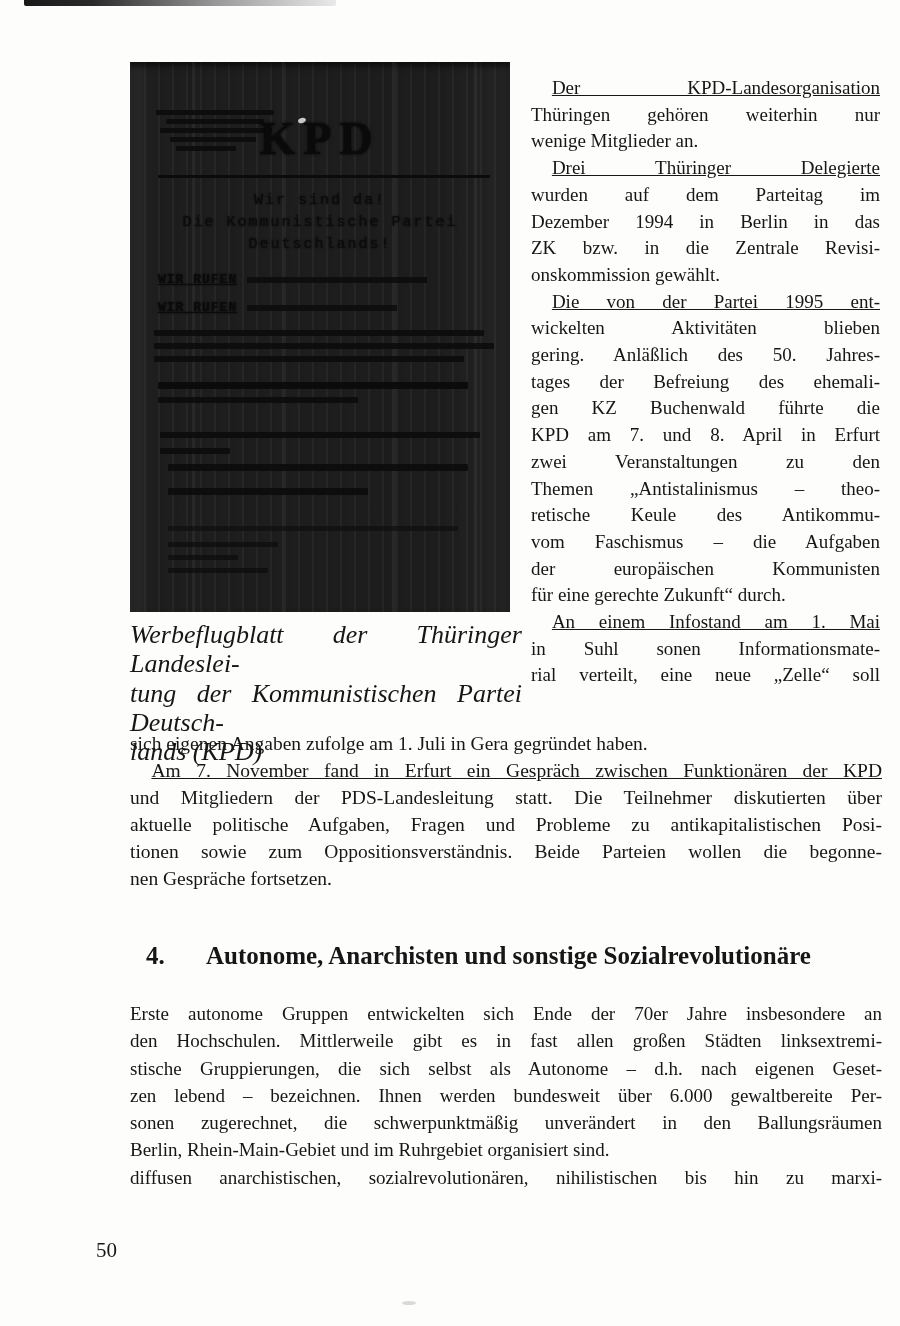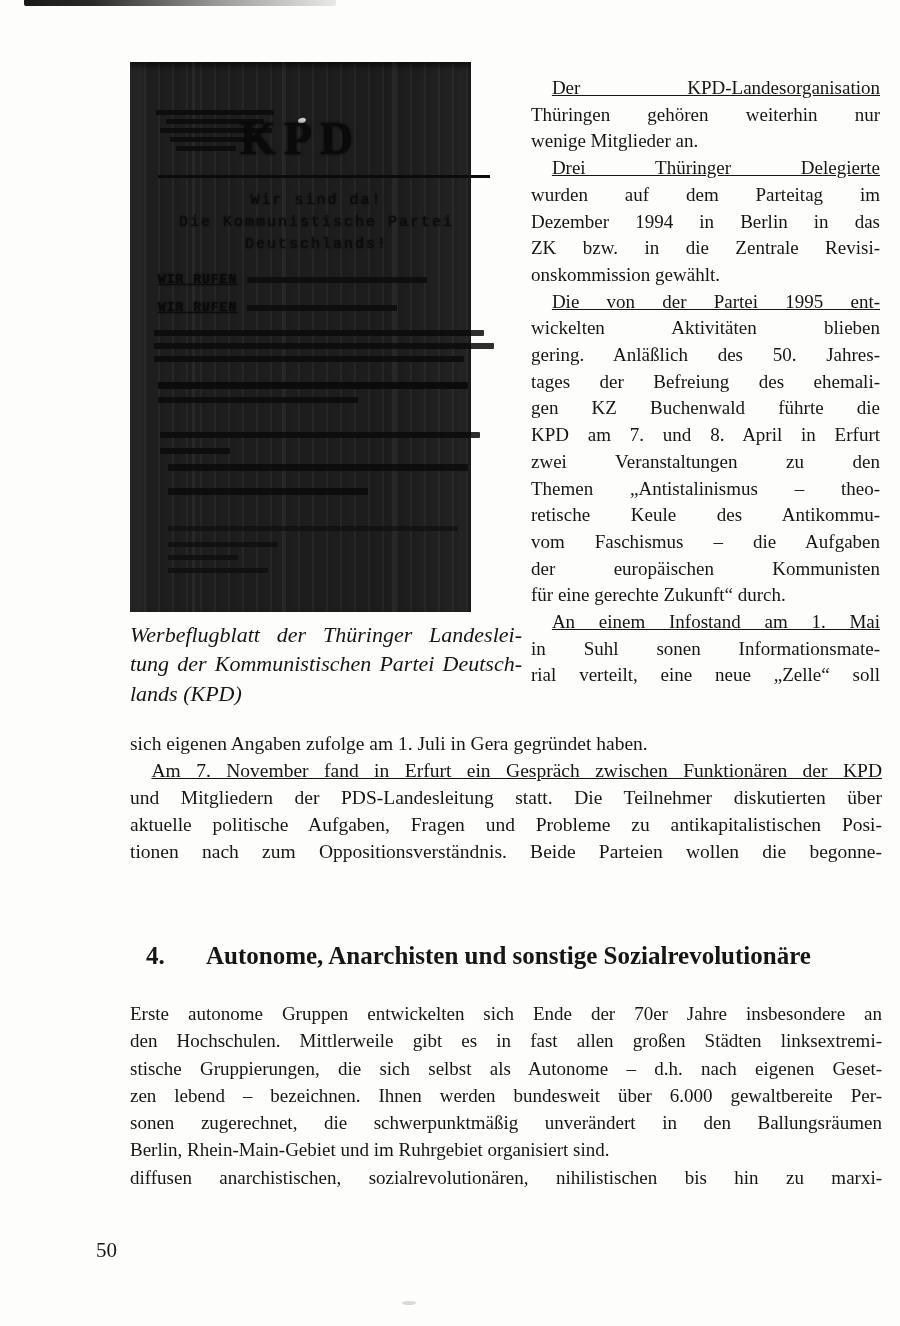--- a/index.html
+++ b/index.html
@@ -16,21 +16,21 @@
     position:absolute;left:24px;top:0;width:312px;height:6px;
     background:linear-gradient(90deg,#1a1a1a 0%,#2a2a2a 22%,#6a6a6a 45%,#9a9a9a 62%,#c4c4c4 82%,#e9e9e9 100%);
     border-radius:0 0 2px 2px;
   }
   .scan-dot{
     position:absolute;left:402px;top:1301px;width:14px;height:4px;
     background:#d9d9d9;border-radius:50%;
   }
   
   .flyer{
-    position:absolute;left:130px;top:62px;width:341px;height:550px;
+    position:absolute;left:130px;top:62px;width:380px;height:550px;
     background:
       repeating-linear-gradient(90deg, rgba(255,255,255,0.035) 0 2px, rgba(0,0,0,0.05) 2px 7px, rgba(255,255,255,0.0) 7px 14px),
       linear-gradient(90deg,#2b2b2b 0%,#1e1e1e 6%,#1d1d1d 80%,#242424 100%);
     box-shadow:inset 0 4px 6px rgba(0,0,0,0.6);
   }
   .flyer .streak{position:absolute;top:0;height:100%;background:rgba(255,255,255,0.05);}
   .flyer-brand{
     position:absolute;left:0;top:50px;width:100%;
     text-align:center;
     font-weight:bold;font-size:46px;letter-spacing:8px;
@@ -38,21 +38,20 @@
     text-shadow:0 0 3px rgba(0,0,0,0.9);
     font-family:"Liberation Serif", serif;
   }
   .speck{position:absolute;left:168px;top:56px;width:8px;height:5px;background:#c9c9c9;border-radius:50%;transform:rotate(-18deg);}
   .flyer-rule{position:absolute;left:28px;top:113px;width:332px;height:3px;background:#0b0b0b;}
   .flyer-slogan{
     position:absolute;left:0;width:100%;text-align:center;
     font-family:"Liberation Mono", monospace;
     font-size:15px;color:#0c0c0c;letter-spacing:2px;
     text-shadow:0 0 2px rgba(0,0,0,0.8);
-    padding-left:16px;
   }
   .flyer-call{
     position:absolute;left:28px;height:14px;
     font-family:"Liberation Mono", monospace;
     font-size:13px;font-weight:bold;color:#0b0b0b;
     text-decoration:underline;letter-spacing:1px;
     text-shadow:0 0 2px rgba(0,0,0,0.8);
     white-space:nowrap;
   }
   .flyer-call .tail{
@@ -67,21 +66,21 @@
     white-space:normal;
   }
   .tline.nojust{text-align-last:left;}
   .tline.indent{text-indent:1.1em;text-decoration:underline;}
   .col-right{
     position:absolute;left:531px;top:75px;width:349px;
     font-size:19px;line-height:26.7px;
   }
   .caption{
     position:absolute;left:130px;top:620px;width:392px;
-    font-style:italic;font-size:22px;line-height:29.3px;
+    font-style:italic;font-size:26px;line-height:29.3px;
   }
   .full-1{
     position:absolute;left:130px;top:730px;width:752px;
     font-size:19.5px;line-height:27px;
   }
   .section-heading{
     position:absolute;left:130px;top:940px;width:760px;
     font-size:25px;font-weight:bold;line-height:32px;
     white-space:nowrap;
     margin-left:16px;
@@ -181,21 +180,22 @@
       <div class="tline indent">An einem Infostand am 1. Mai</div>
       <div class="tline">in Suhl sonen Informationsmate-</div>
       <div class="tline">rial verteilt, eine neue „Zelle“ soll</div>
     </div>
 
   <div class="full-1">
       <div class="tline nojust">sich eigenen Angaben zufolge am 1. Juli in Gera gegründet haben.</div>
       <div class="tline indent">Am 7. November fand in Erfurt ein Gespräch zwischen Funktionären der KPD</div>
       <div class="tline">und Mitgliedern der PDS-Landesleitung statt. Die Teilnehmer diskutierten über</div>
       <div class="tline">aktuelle politische Aufgaben, Fragen und Probleme zu antikapitalistischen Posi-</div>
-      <div class="tline">tionen nach zum Oppositionsverständnis. Beide Parteien wollen die begonne-</div>
+      <div class="tline">tionen sowie zum Oppositionsverständnis. Beide Parteien wollen die begonne-</div>
+      <div class="tline nojust">nen Gespräche fortsetzen.</div>
     </div>
 
   <div class="section-heading">
     <span class="sec-num">4.</span><span>Autonome, Anarchisten und sonstige Sozialrevolutionäre</span>
   </div>
 
   <div class="full-2">
       <div class="tline">Erste autonome Gruppen entwickelten sich Ende der 70er Jahre insbesondere an</div>
       <div class="tline">den Hochschulen. Mittlerweile gibt es in fast allen großen Städten linksextremi-</div>
       <div class="tline">stische Gruppierungen, die sich selbst als Autonome – d.h. nach eigenen Geset-</div>

